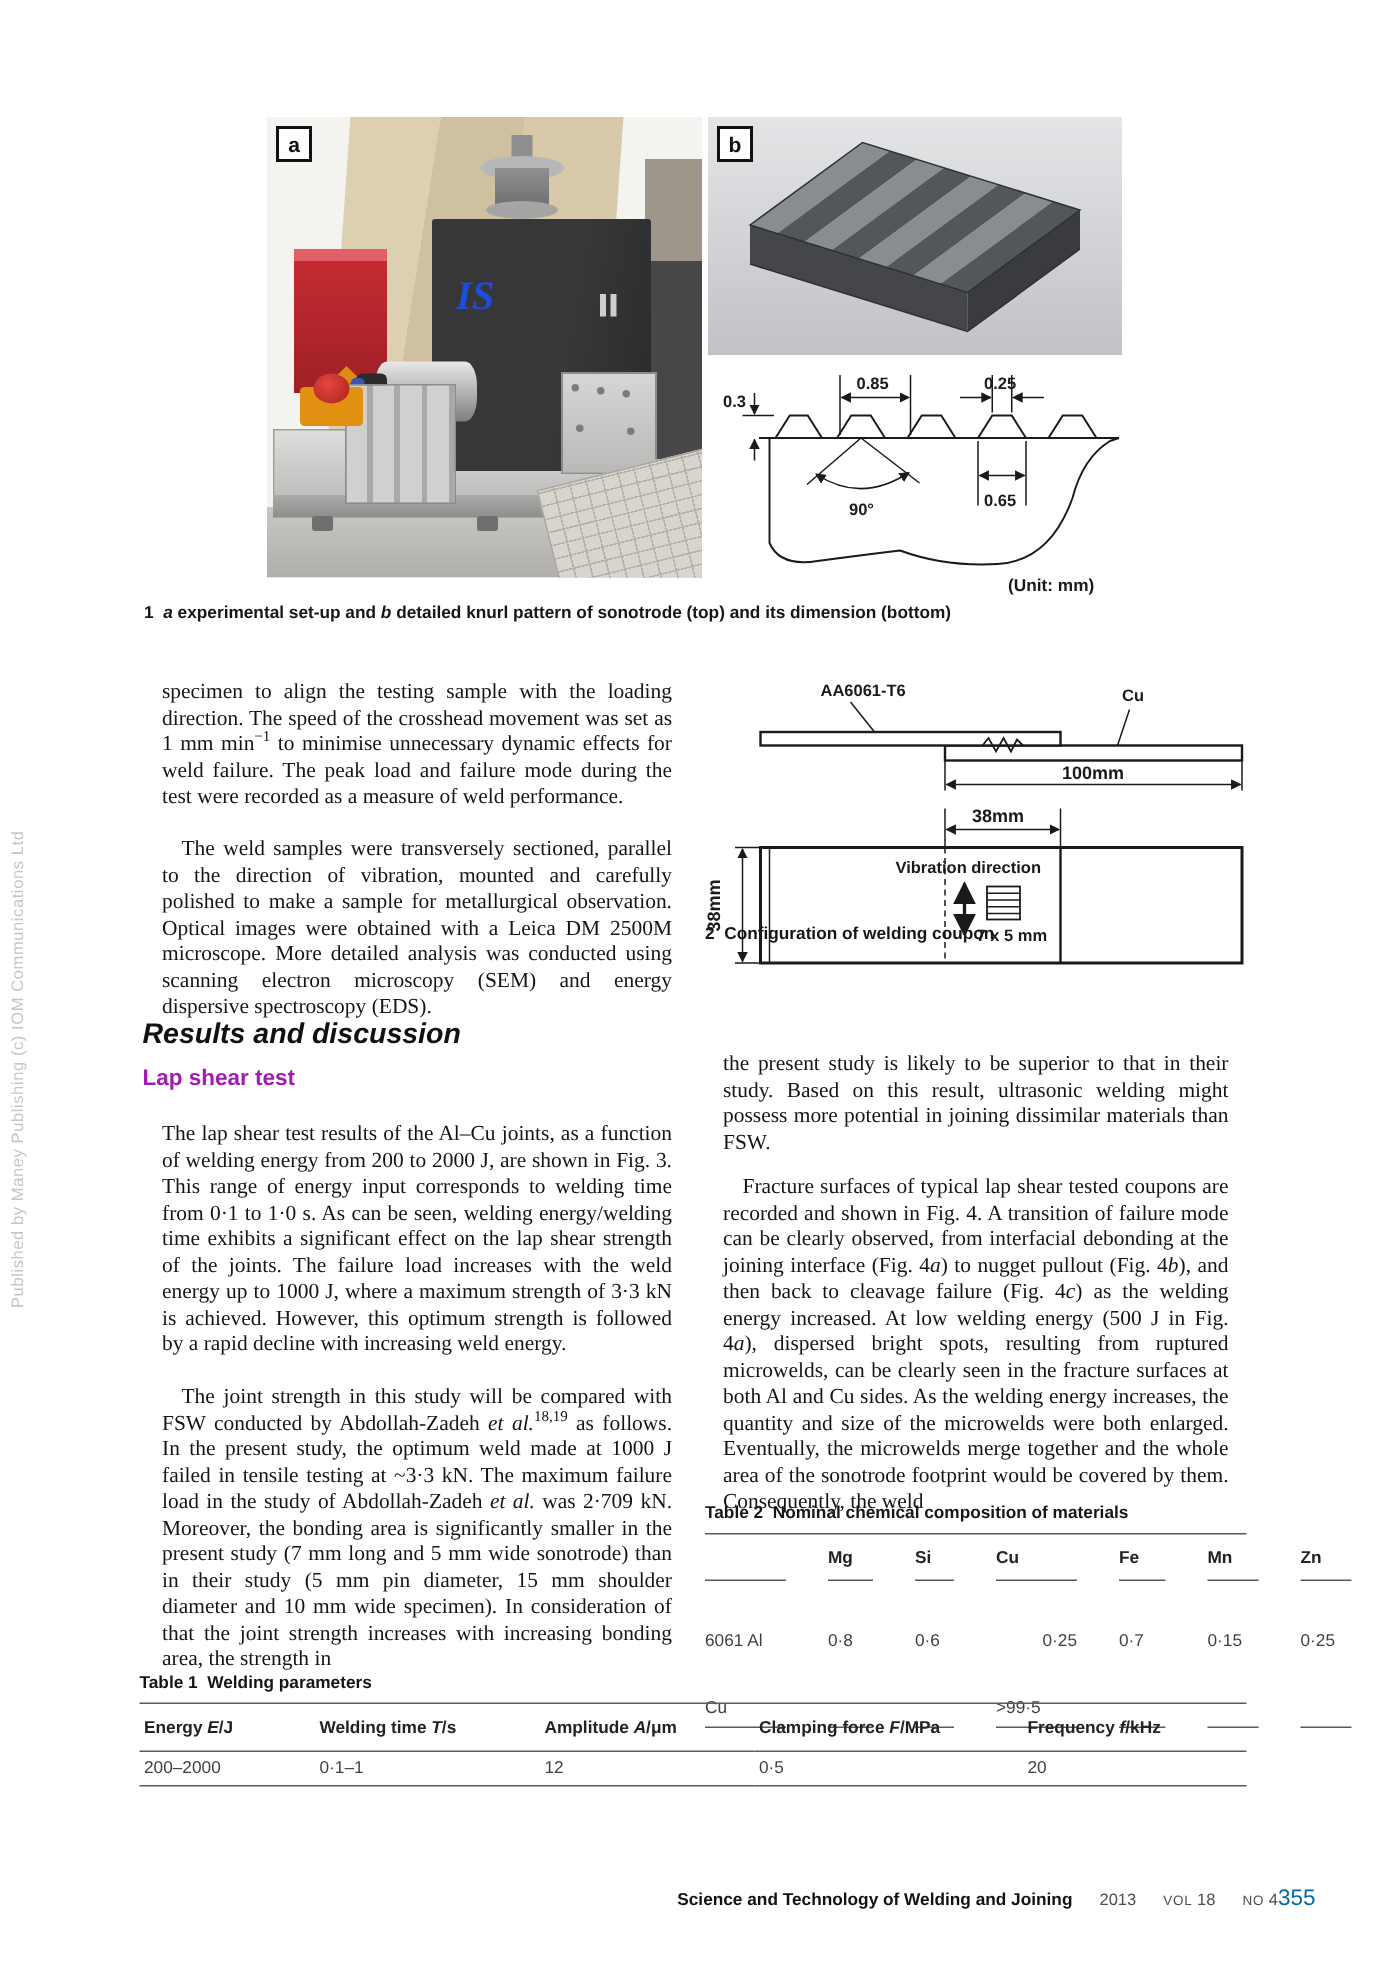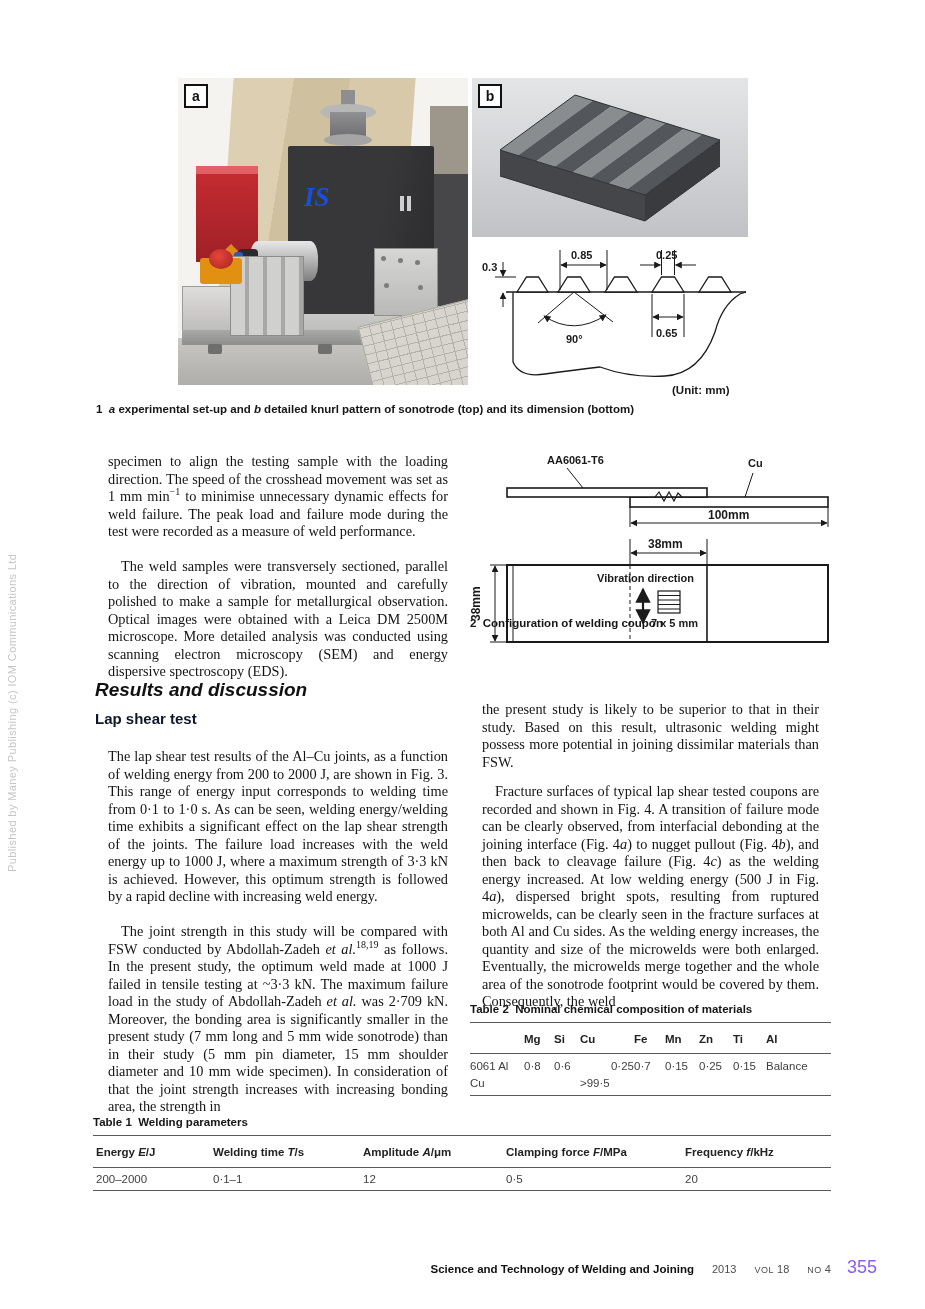--- a/index.html
+++ b/index.html
@@ -72,51 +72,51 @@
   
   .col{position:absolute;font-size:14.3px;line-height:17.5px;text-align:justify;}
   .colL{left:96px;width:364px;}
   .colR{left:470px;width:361px;top:689px;}
   .p{margin:12px;}
   .indent{text-indent:13px;}
   .p + .p{margin-top:0;}
   .h1{position:absolute;left:95px;top:679px;font-family:"Liberation Sans",sans-serif;
       font-weight:700;font-size:19px;color:#111;font-style:italic;}
   .h2{position:absolute;left:95px;top:710px;font-family:"Liberation Sans",sans-serif;
-      font-weight:700;font-size:15px;color:#0f172a;}
+      font-weight:700;font-size:15px;color:#a21caf;}
   sup{font-size:10px;line-height:0;}
 
   
   .fig2svg{position:absolute;left:470px;top:443px;}
   svg text{font-family:"Liberation Sans",sans-serif;font-weight:700;fill:#1a1a1a;}
 
   
   .tbl-caption{font-family:"Liberation Sans",sans-serif;font-size:11.5px;font-weight:700;color:#161616;margin:0 0 7px 0;}
   .tbl{font-family:"Liberation Sans",sans-serif;font-size:11.5px;color:#3f3f3f;}
   .table2{position:absolute;left:470px;top:1003px;width:361px;}
   .table1{position:absolute;left:93px;top:1116px;width:738px;}
-  .t2grid{display:grid;grid-template-columns:54px 30px 26px 54px 31px 34px 34px 33px 1fr;}
+  .t2grid{display:grid;grid-template-columns:54px 30px 26px 54px 31px 34px 34px 33px 1fr;gap:28px;}
   .t1grid{display:grid;grid-template-columns:117px 150px 143px 179px 1fr;}
   .thead{font-weight:700;color:#222;}
   .rule-top{border-top:1px solid #5a5a5a;}
   .rule-mid{border-bottom:1px solid #5a5a5a;}
   .rule-bot{border-bottom:1px solid #5a5a5a;}
   .t2grid .cell{padding:3px 0 2px 0;}
   .t2grid .hcell{padding:10px 0 8px 0;}
   .cu-col-r{text-align:right;padding-right:6px;}
   .t1grid .hcell{padding:10px 0 9px 3px;font-weight:700;color:#222;}
   .t1grid .cell{padding:5px 0 5px 3px;}
 
   
   .footer{position:absolute;left:93px;right:48px;top:1257px;display:flex;justify-content:flex-end;
           align-items:baseline;font-family:"Liberation Sans",sans-serif;}
   .fjournal{font-weight:700;font-size:11.5px;color:#111;}
   .fmeta{font-size:11px;color:#4d4d4d;margin-left:18px;}
   .fmeta .sc{font-size:9px;letter-spacing:.5px;}
-  .fpage{font-size:18px;color:#8b5cf6;margin-left:16px;}
+  .fpage{font-size:15px;color:#0369a1;}
 </style>
 </head>
 <body>
 
 <div class="page">
 
 
   <div class="sidebar">Published by Maney Publishing (c) IOM Communications Ltd</div>
 
   <div class="panelA">

